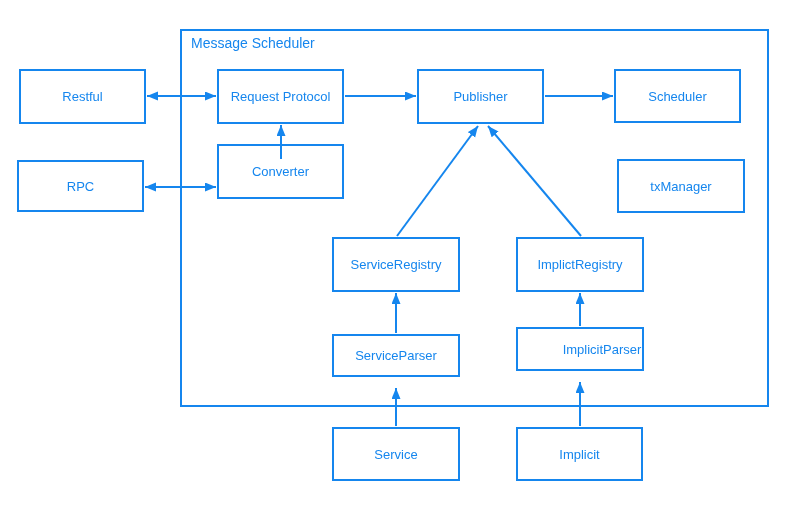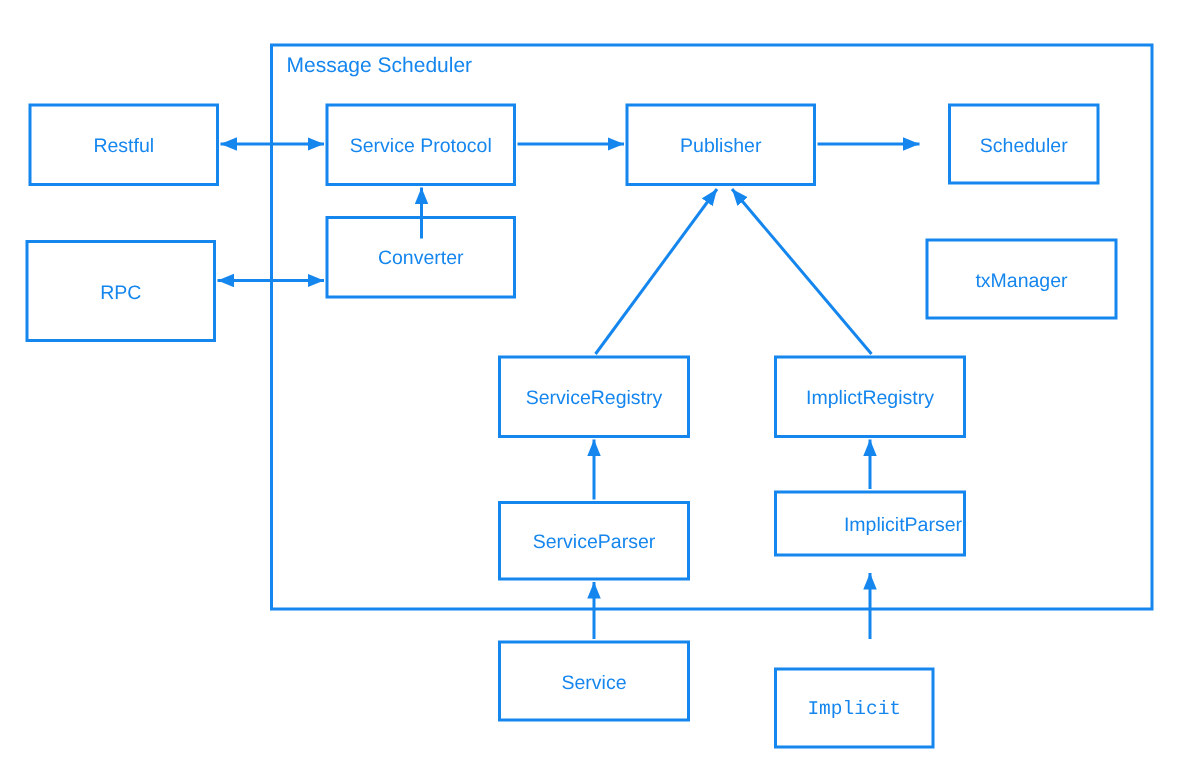--- a/index.html
+++ b/index.html
@@ -63,32 +63,32 @@
   }
 </style>
 </head>
 <body style="--accent: #1586EE; background: rgb(255, 255, 255);">
 
 <div class="container-box">
   <span class="container-title">Message Scheduler</span>
 </div>
 
 <div class="node" style="left:19px;  top:69px;  width:127px; height:55px;">Restful</div>
-<div class="node" style="left:17px;  top:160px; width:127px; height:68px;">RPC</div>
-<div class="node" style="left:217px; top:69px;  width:127px; height:55px;">Service Protocol</div>
+<div class="node" style="left:17px;  top:160px; width:127px; height:52px;">RPC</div>
+<div class="node" style="left:217px; top:69px;  width:127px; height:55px;">Request Protocol</div>
 <div class="node" style="left:217px; top:144px; width:127px; height:55px;">Converter</div>
 <div class="node" style="left:417px; top:69px;  width:127px; height:55px;">Publisher</div>
-<div class="node" style="left:632px; top:69px;  width:101px; height:54px;">Scheduler</div>
+<div class="node" style="left:614px; top:69px;  width:127px; height:54px;">Scheduler</div>
 <div class="node" style="left:617px; top:159px; width:128px; height:54px;">txManager</div>
 <div class="node" style="left:332px; top:237px; width:128px; height:55px;">ServiceRegistry</div>
 <div class="node" style="left:516px; top:237px; width:128px; height:55px;">ImplictRegistry</div>
-<div class="node" style="left:332px; top:334px; width:128px; height:53px;">ServiceParser</div>
+<div class="node" style="left:332px; top:334px; width:128px; height:43px;">ServiceParser</div>
 <div class="node" style="left:516px; top:327px; width:128px; height:44px;padding-left:44px;">ImplicitParser</div>
 <div class="node" style="left:332px; top:427px; width:128px; height:54px;">Service</div>
-<div class="node" style="left:516px; top:445px; width:107px; height:54px;font-family:Liberation Mono, monospace;">Implicit</div>
+<div class="node" style="left:516px; top:427px; width:127px; height:54px;">Implicit</div>
 
 <svg class="edges" width="798" height="508" viewBox="0 0 798 508" aria-hidden="true">
   <defs>
     <marker id="arrow" markerUnits="userSpaceOnUse" markerWidth="13" markerHeight="11" refX="11" refY="4.5" orient="auto-start-reverse">
       <path d="M0,0 L11,4.5 L0,9 Z"></path>
     </marker>
   </defs>
 
   <line x1="147" y1="96" x2="216" y2="96" marker-start="url(#arrow)" marker-end="url(#arrow)"></line>
   <line x1="145" y1="187" x2="216" y2="187" marker-start="url(#arrow)" marker-end="url(#arrow)"></line>

